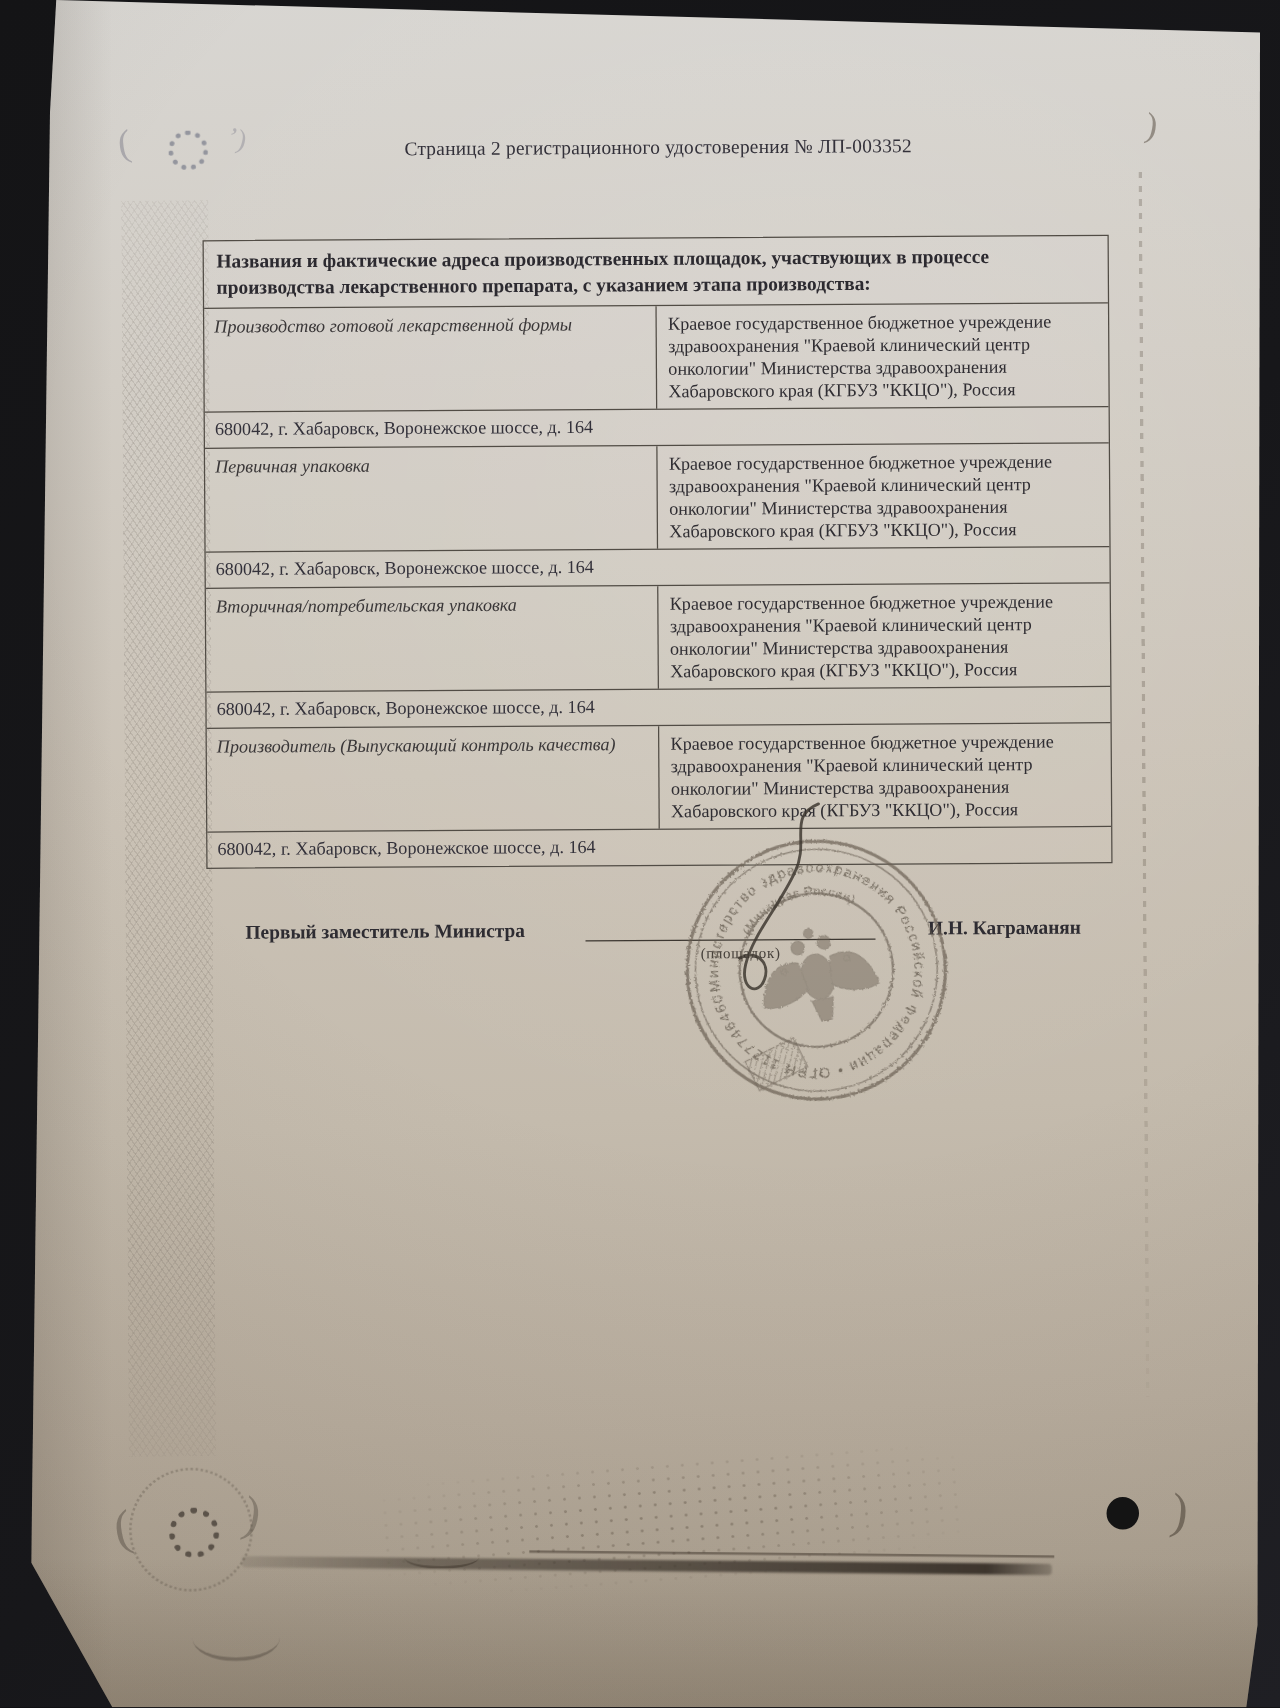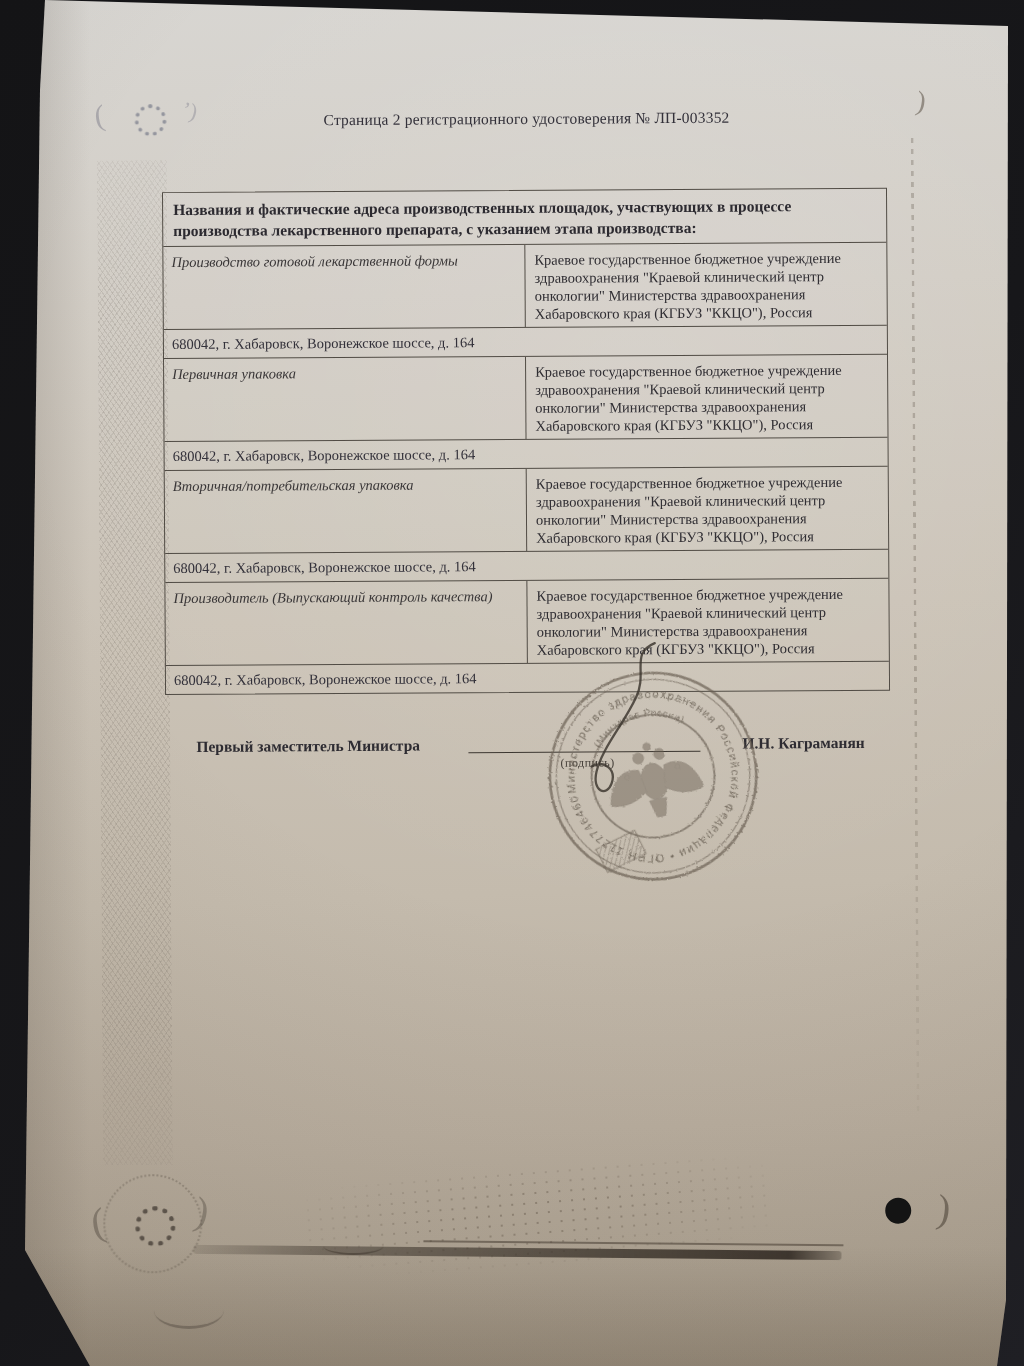--- a/index.html
+++ b/index.html
@@ -114,21 +114,21 @@
 
         <div class="trow">
           <div class="cell-stage">Производитель (Выпускающий контроль качества)</div>
           <div class="cell-org">Краевое государственное бюджетное учреждение здравоохранения "Краевой клинический центр онкологии" Министерства здравоохранения Хабаровского края (КГБУЗ "ККЦО"), Россия</div>
         </div>
         <div class="taddr">680042, г. Хабаровск, Воронежское шоссе, д. 164</div>
       </div>
 
       <div class="sig-title">Первый заместитель Министра</div>
       <div class="sig-line"></div>
-      <div class="sig-caption">(подпись)</div>
+      <div class="sig-caption">(площадок)</div>
       <div class="sig-name">И.Н. Каграманян</div>
 
       <svg class="stampsvg" viewBox="0 0 200 200">
         <defs>
           <filter id="rough" x="-10%" y="-10%" width="120%" height="120%">
             <feTurbulence type="fractalNoise" baseFrequency="0.55" numOctaves="2" result="n"></feTurbulence>
             <feDisplacementMap in="SourceGraphic" in2="n" scale="2.6"></feDisplacementMap>
           </filter>
           <path id="ringpath" d="M 27,100 A 73 73 0 0 1 173,100 A 73 73 0 0 1 27,100"></path>
           <path id="innerpath" d="M 44,100 A 56 56 0 0 1 156,100"></path>

